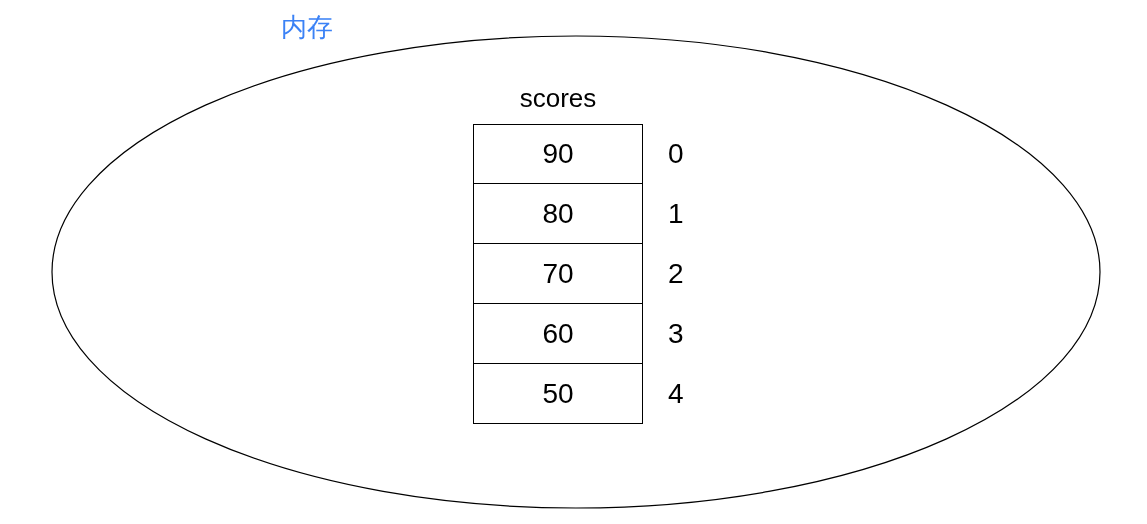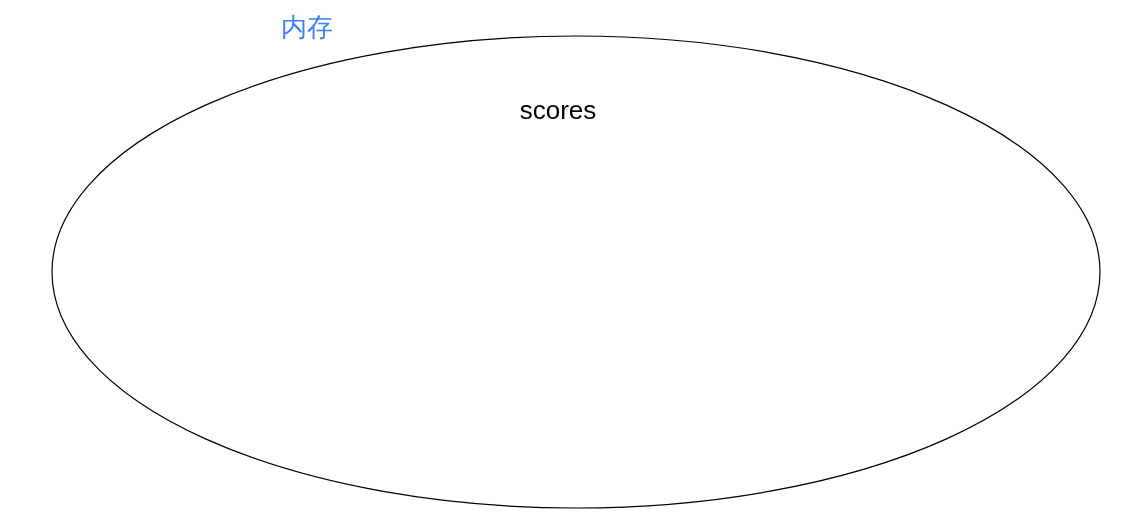--- a/index.html
+++ b/index.html
@@ -34,21 +34,20 @@
   }
   .array-title {
     position: absolute;
     left: 473px;
     top: 82px;
     width: 170px;
     text-align: center;
     font-size: 26px;
     line-height: 32px;
     color: #000000;
-    margin-top: 12px;
   }
   .array-wrap {
     position: absolute;
     left: 473px;
     top: 124px;
   }
   .array-row {
     display: flex;
     align-items: stretch;
   }
@@ -80,13 +79,41 @@
 <div class="canvas">
 
   <svg class="ellipse-svg" viewBox="0 0 1147 524" xmlns="http://www.w3.org/2000/svg" aria-hidden="true">
     <ellipse cx="576" cy="272" rx="524" ry="236" fill="none" stroke="#000000" stroke-width="1.2"></ellipse>
   </svg>
 
   <div class="memory-label">内存</div>
 
   <div class="array-title">scores</div>
 
+  <div class="array-wrap">
+
+    <div class="array-row">
+      <div class="array-cell">90</div>
+      <div class="array-index">0</div>
+    </div>
+
+    <div class="array-row">
+      <div class="array-cell">80</div>
+      <div class="array-index">1</div>
+    </div>
+
+    <div class="array-row">
+      <div class="array-cell">70</div>
+      <div class="array-index">2</div>
+    </div>
+
+    <div class="array-row">
+      <div class="array-cell">60</div>
+      <div class="array-index">3</div>
+    </div>
+
+    <div class="array-row">
+      <div class="array-cell">50</div>
+      <div class="array-index">4</div>
+    </div>
+
+  </div>
 </div>
 
 </body></html>

